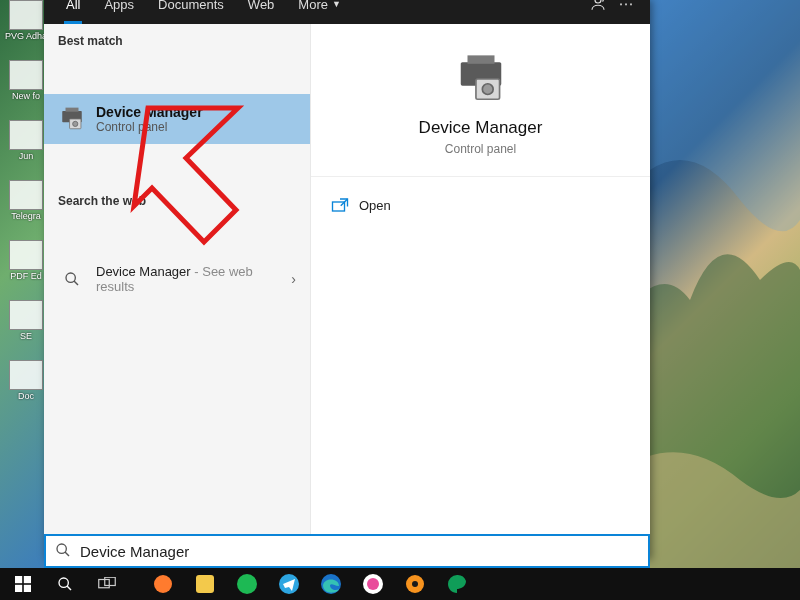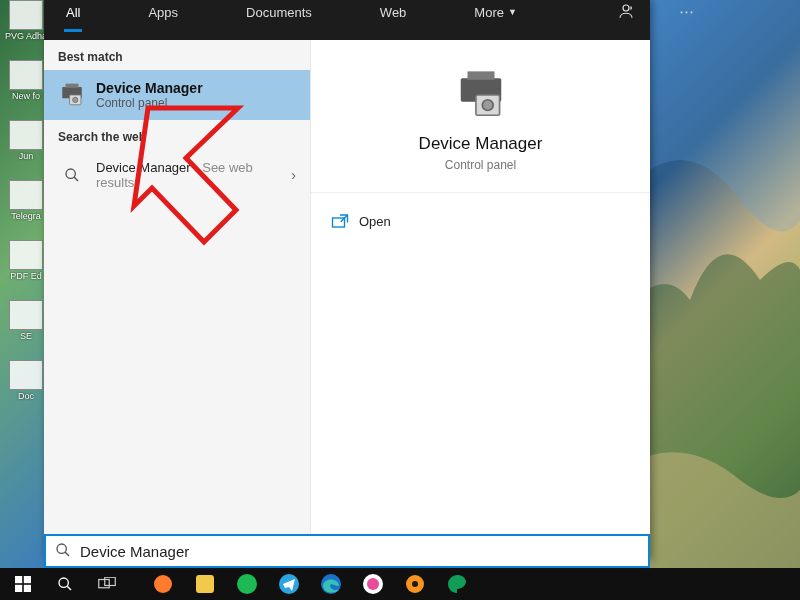--- a/index.html
+++ b/index.html
@@ -8,30 +8,30 @@
   
   .mountains { position:absolute; right:0; top:0; bottom:0; width:180px; pointer-events:none; }
   
   .desktop-icons { position:absolute; left:4px; top:0; width:46px; }
   .dicon { width:44px; height:56px; display:flex; flex-direction:column; align-items:center; justify-content:flex-start; margin-bottom:4px; }
   .dicon .sq { width:34px; height:30px; background:rgba(255,255,255,0.85); border:1px solid #888; }
   .dicon .lbl { color:#fff; font-size:9px; text-align:center; text-shadow:0 0 2px #000; margin-top:2px; line-height:1; }
 
   
   .flyout { position:absolute; left:44px; top:0; width:606px; height:560px; background:#fff; box-shadow:2px 0 8px rgba(0,0,0,0.4); display:flex; flex-direction:column; }
-  .tabs { height:40px; background:#1c1c1c; display:flex; align-items:center; padding:0 10px 16px 10px; color:#ddd;gap:44px; }
+  .tabs { height:24px; background:#1c1c1c; display:flex; align-items:center; padding:0 10px 16px 10px; color:#ddd; }
   .tab { font-size:13px; padding:0 12px; height:40px; display:flex; align-items:center; cursor:pointer; position:relative; }
   .tab.active { color:#fff; }
   .tab.active::after { content:""; position:absolute; left:10px; right:10px; bottom:0; height:3px; background:#0a84d8; }
   .tabs .spacer { flex:1; }
   .tabs .hicon { width:28px; text-align:center; font-size:15px; cursor:pointer; color:#ddd; }
   .more-caret { font-size:9px; margin-left:4px; }
 
   .body { flex:1; display:flex; background:#f5f5f5; }
-  .leftcol { width:266px; background:#f5f5f5; display:flex; flex-direction:column; }
+  .leftcol { width:266px; background:#f5f5f5; display:flex; flex-direction:column;gap:40px; }
   .section-hdr { font-size:12px; font-weight:600; padding:10px 14px 6px; color:#333; }
   .result { display:flex; align-items:center; padding:10px 14px; cursor:pointer; }
   .result.sel { background:#9ec8e8; }
   .result .ricon { width:28px; height:26px; margin-right:10px; display:flex; align-items:center; justify-content:center; }
   .result .rtext .t1 { font-size:14px; font-weight:600; color:#111; }
   .result .rtext .t2 { font-size:12px; color:#555; }
   .webrow { display:flex; align-items:center; padding:10px 14px; cursor:pointer; }
   .webrow .ricon { width:28px; height:26px; margin-right:10px; font-size:15px; color:#444; display:flex; align-items:center; justify-content:center;}
   .webrow .wtxt { flex:1; font-size:13px; color:#222; }
   .webrow .wtxt .grey { color:#8a8a8a; }

